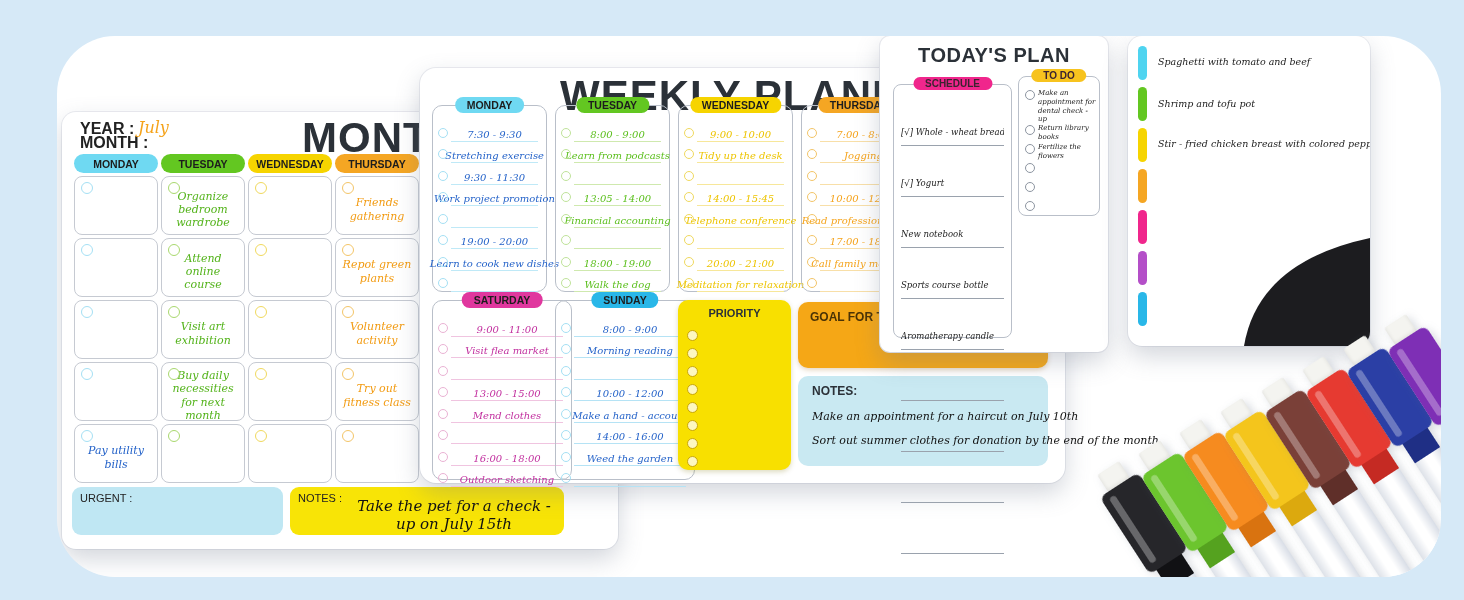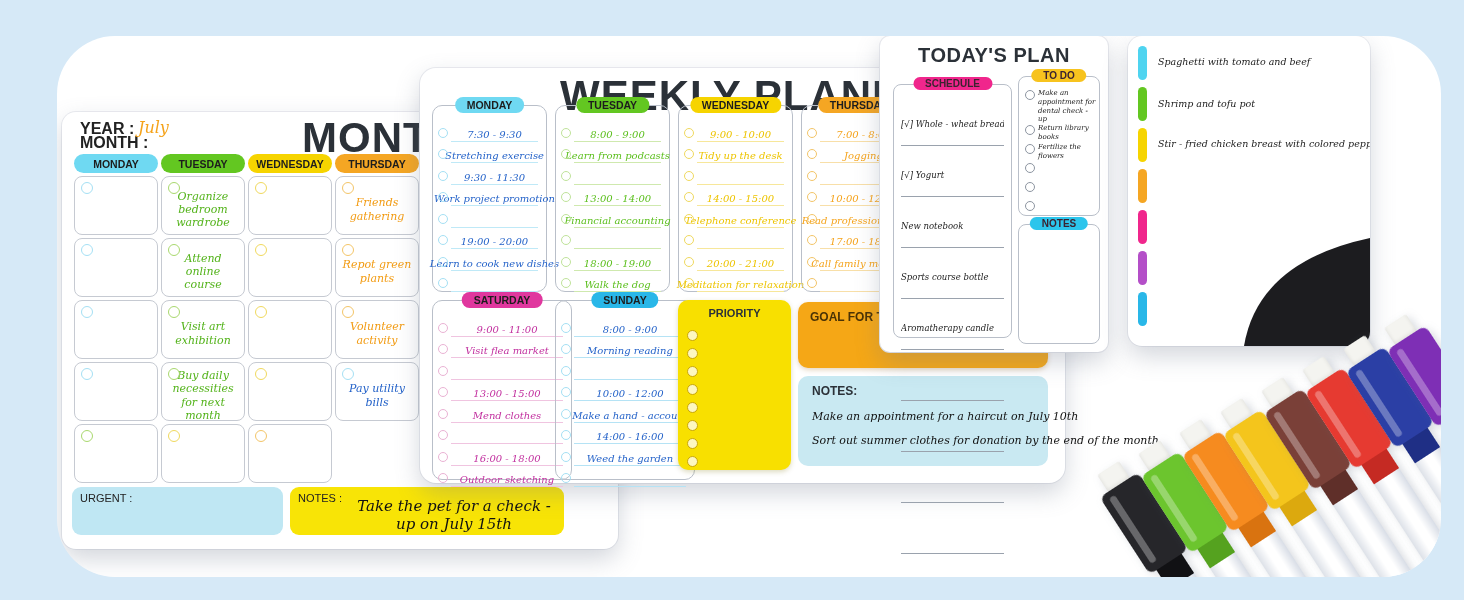--- a/index.html
+++ b/index.html
@@ -44,21 +44,21 @@
   #goalbox .glabel{position:absolute;left:12px;top:8px;font-weight:bold;font-size:12px;color:#4a3205;white-space:nowrap;}
   #wnotes{position:absolute;left:378px;top:308px;width:250px;height:90px;border-radius:10px;background:var(--wnotesB);}
   #wnotes .nlabel{position:absolute;left:14px;top:8px;font-weight:bold;font-size:12px;color:#2b3138;}
   .wnline{position:absolute;left:14px;right:8px;font-size:11px;color:#111;white-space:nowrap;}
   
   #plan{left:823px;top:0;width:228px;height:316px;border-radius:10px;}
   #plan-title{position:absolute;left:0;right:0;top:8px;text-align:center;font-size:20px;font-weight:bold;letter-spacing:.5px;color:var(--ink);}
   .pbox{position:absolute;border:1.5px solid #b9bfc9;border-radius:8px;}
   .ppill{position:absolute;top:-8px;left:50%;transform:translateX(-50%);padding:1px 12px;border-radius:9px;font-weight:bold;font-size:10px;color:#3a2330;white-space:nowrap;}
   #schedbox{left:13px;top:48px;width:117px;height:252px;}
-  .sline{height:26px;border-bottom:1px solid #9aa2ad;margin:8px 7px;font-size:8.5px;color:#222;display:flex;align-items:flex-end;padding-bottom:16px;font-family:"DejaVu Serif",serif;font-style:italic;white-space:nowrap;overflow:hidden;}
+  .sline{height:26px;border-bottom:1px solid #9aa2ad;margin:16px 7px;font-size:8.5px;color:#222;display:flex;align-items:flex-end;padding-bottom:8px;font-family:"DejaVu Serif",serif;font-style:italic;white-space:nowrap;overflow:hidden;}
   .slines{padding-top:10px;}
   #todobox{left:138px;top:40px;width:80px;height:138px;}
   .titems{padding:12px 3px 0 6px;}
   .titem{position:relative;min-height:19px;padding-left:13px;font-size:7px;line-height:1.25;color:#222;font-family:"DejaVu Serif",serif;font-style:italic;}
   .titem::before{content:"";position:absolute;left:0;top:1px;width:8px;height:8px;border:1.3px solid #8d95a1;border-radius:50%;}
   #plannotes{left:138px;top:188px;width:80px;height:118px;}
   
   #menu{left:1071px;top:0;width:242px;height:310px;border-radius:14px;overflow:hidden;}
   .tab{position:absolute;left:10px;width:9px;height:34px;border-radius:5px;}
   .menu-item{position:absolute;left:30px;font-size:9.5px;color:#1a1a1a;white-space:nowrap;}
@@ -99,20 +99,21 @@
       <div class="mcell c1">Attend online course</div>
       <div class="mcell c2"></div>
       <div class="mcell c3">Repot green plants</div>
       <div class="mcell c0"></div>
       <div class="mcell c1">Visit art exhibition</div>
       <div class="mcell c2"></div>
       <div class="mcell c3">Volunteer activity</div>
       <div class="mcell c0"></div>
       <div class="mcell c1">Buy daily necessities for next month</div>
       <div class="mcell c2"></div>
+      <div class="mcell c3">Try out fitness class</div>
       <div class="mcell c0">Pay utility bills</div>
       <div class="mcell c1"></div>
       <div class="mcell c2"></div>
       <div class="mcell c3"></div>
     </div>
 
     <div class="bottombox bg-urg" style="left:10px;width:211px">
       <div class="bblabel">URGENT :</div>
     </div>
     <div class="bottombox bg-mny" style="left:228px;width:274px">
@@ -137,35 +138,35 @@
         <div class="wline"></div>
       </div>
     </div>
 
     <div class="wcol tue" style="left:135px;top:37px">
       <div class="wpill bg-green">TUESDAY</div>
       <div class="wlines">
         <div class="wline">8:00 - 9:00</div>
         <div class="wline">Learn from podcasts</div>
         <div class="wline"></div>
-        <div class="wline">13:00 - 14:00</div>
+        <div class="wline">13:05 - 14:00</div>
         <div class="wline">Financial accounting</div>
         <div class="wline"></div>
         <div class="wline">18:00 - 19:00</div>
         <div class="wline">Walk the dog</div>
       </div>
     </div>
 
     <div class="wcol wed" style="left:258px;top:37px">
       <div class="wpill bg-yellow">WEDNESDAY</div>
       <div class="wlines">
         <div class="wline">9:00 - 10:00</div>
         <div class="wline">Tidy up the desk</div>
         <div class="wline"></div>
-        <div class="wline">14:00 - 15:00</div>
+        <div class="wline">14:00 - 15:45</div>
         <div class="wline">Telephone conference</div>
         <div class="wline"></div>
         <div class="wline">20:00 - 21:00</div>
         <div class="wline">Meditation for relaxation</div>
       </div>
     </div>
 
     <div class="wcol thu" style="left:381px;top:37px">
       <div class="wpill bg-orange">THURSDAY</div>
       <div class="wlines">
@@ -254,23 +255,20 @@
       <div class="titems">
         <div class="titem">Make an appointment for dental check - up</div>
         <div class="titem">Return library books</div>
         <div class="titem">Fertilize the flowers</div>
         <div class="titem"></div>
         <div class="titem"></div>
         <div class="titem"></div>
       </div>
     </div>
 
-    <div class="pbox" id="plannotes">
-      <div class="ppill bg-ncyan">NOTES</div>
-    </div>
   </div>
 
   <div class="board" id="menu">
     <span class="tab" style="top: 10px; background: rgb(79, 212, 240);"></span>
     <span class="tab" style="top: 51px; background: rgb(99, 199, 33);"></span>
     <span class="tab" style="top: 92px; background: rgb(246, 212, 0);"></span>
     <span class="tab" style="top: 133px; background: rgb(245, 166, 35);"></span>
     <span class="tab" style="top: 174px; background: rgb(240, 38, 140);"></span>
     <span class="tab" style="top: 215px; background: rgb(180, 79, 200);"></span>
     <span class="tab" style="top: 256px; background: rgb(41, 183, 232);"></span>

